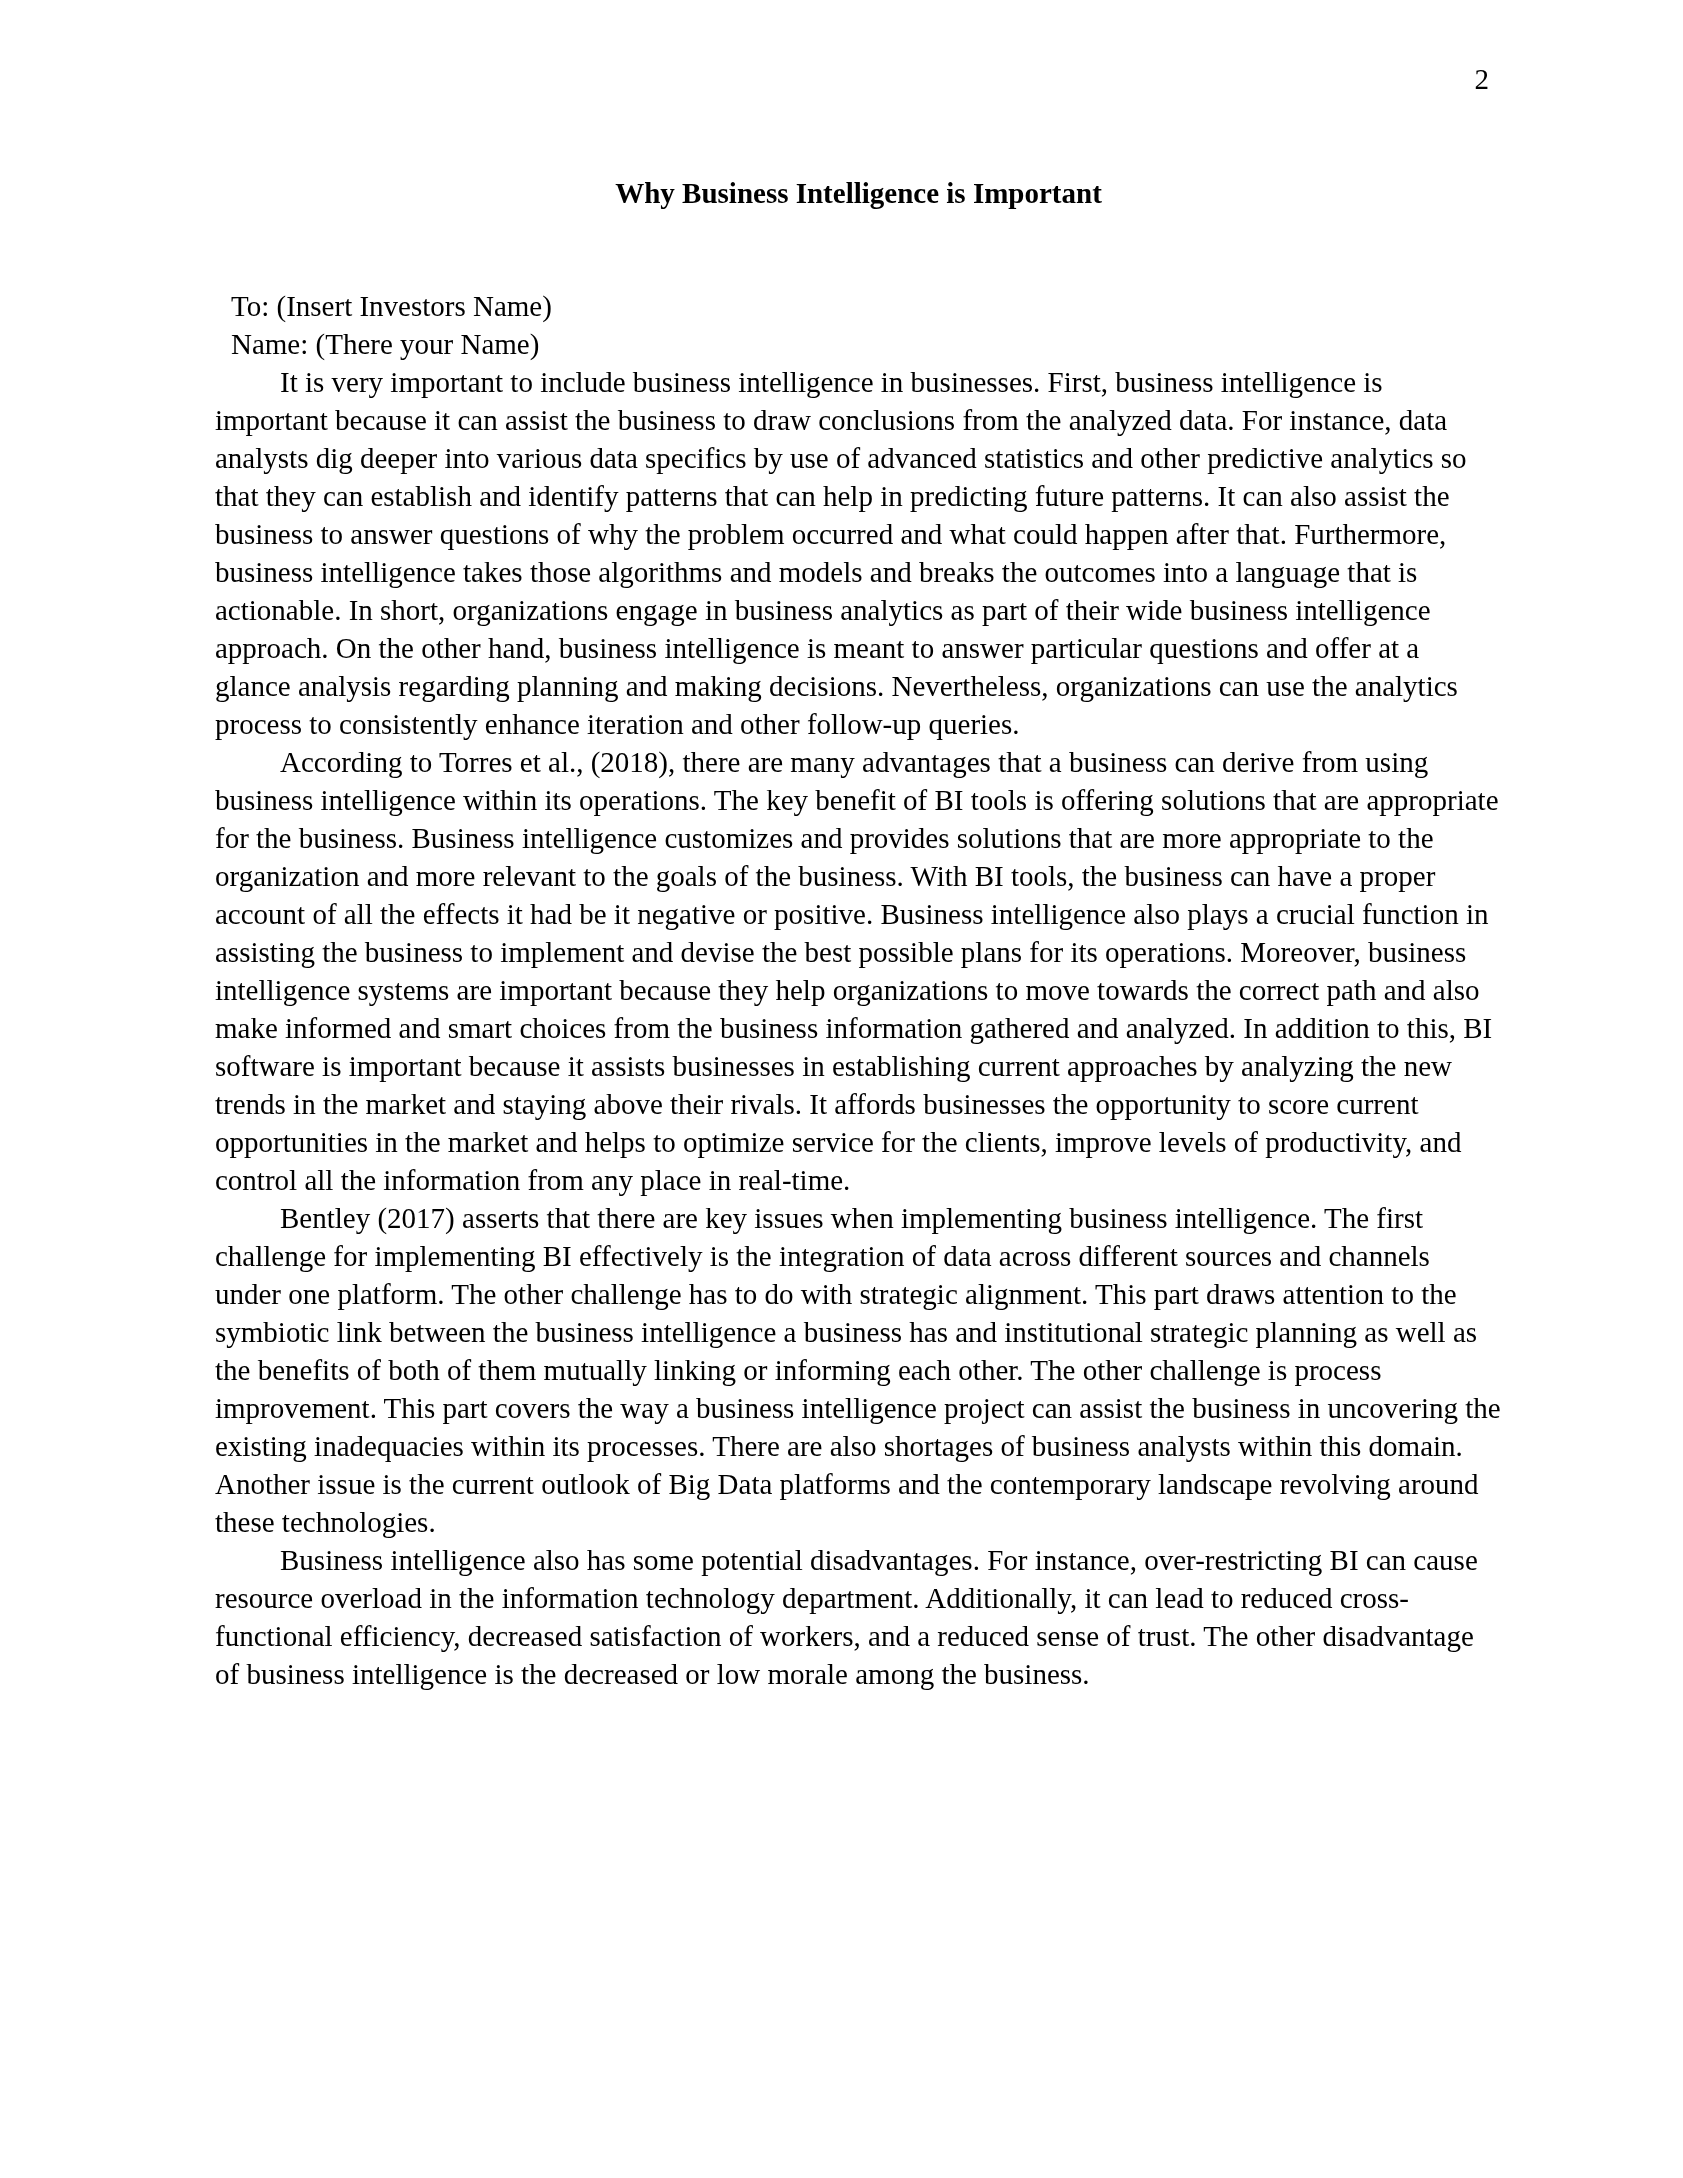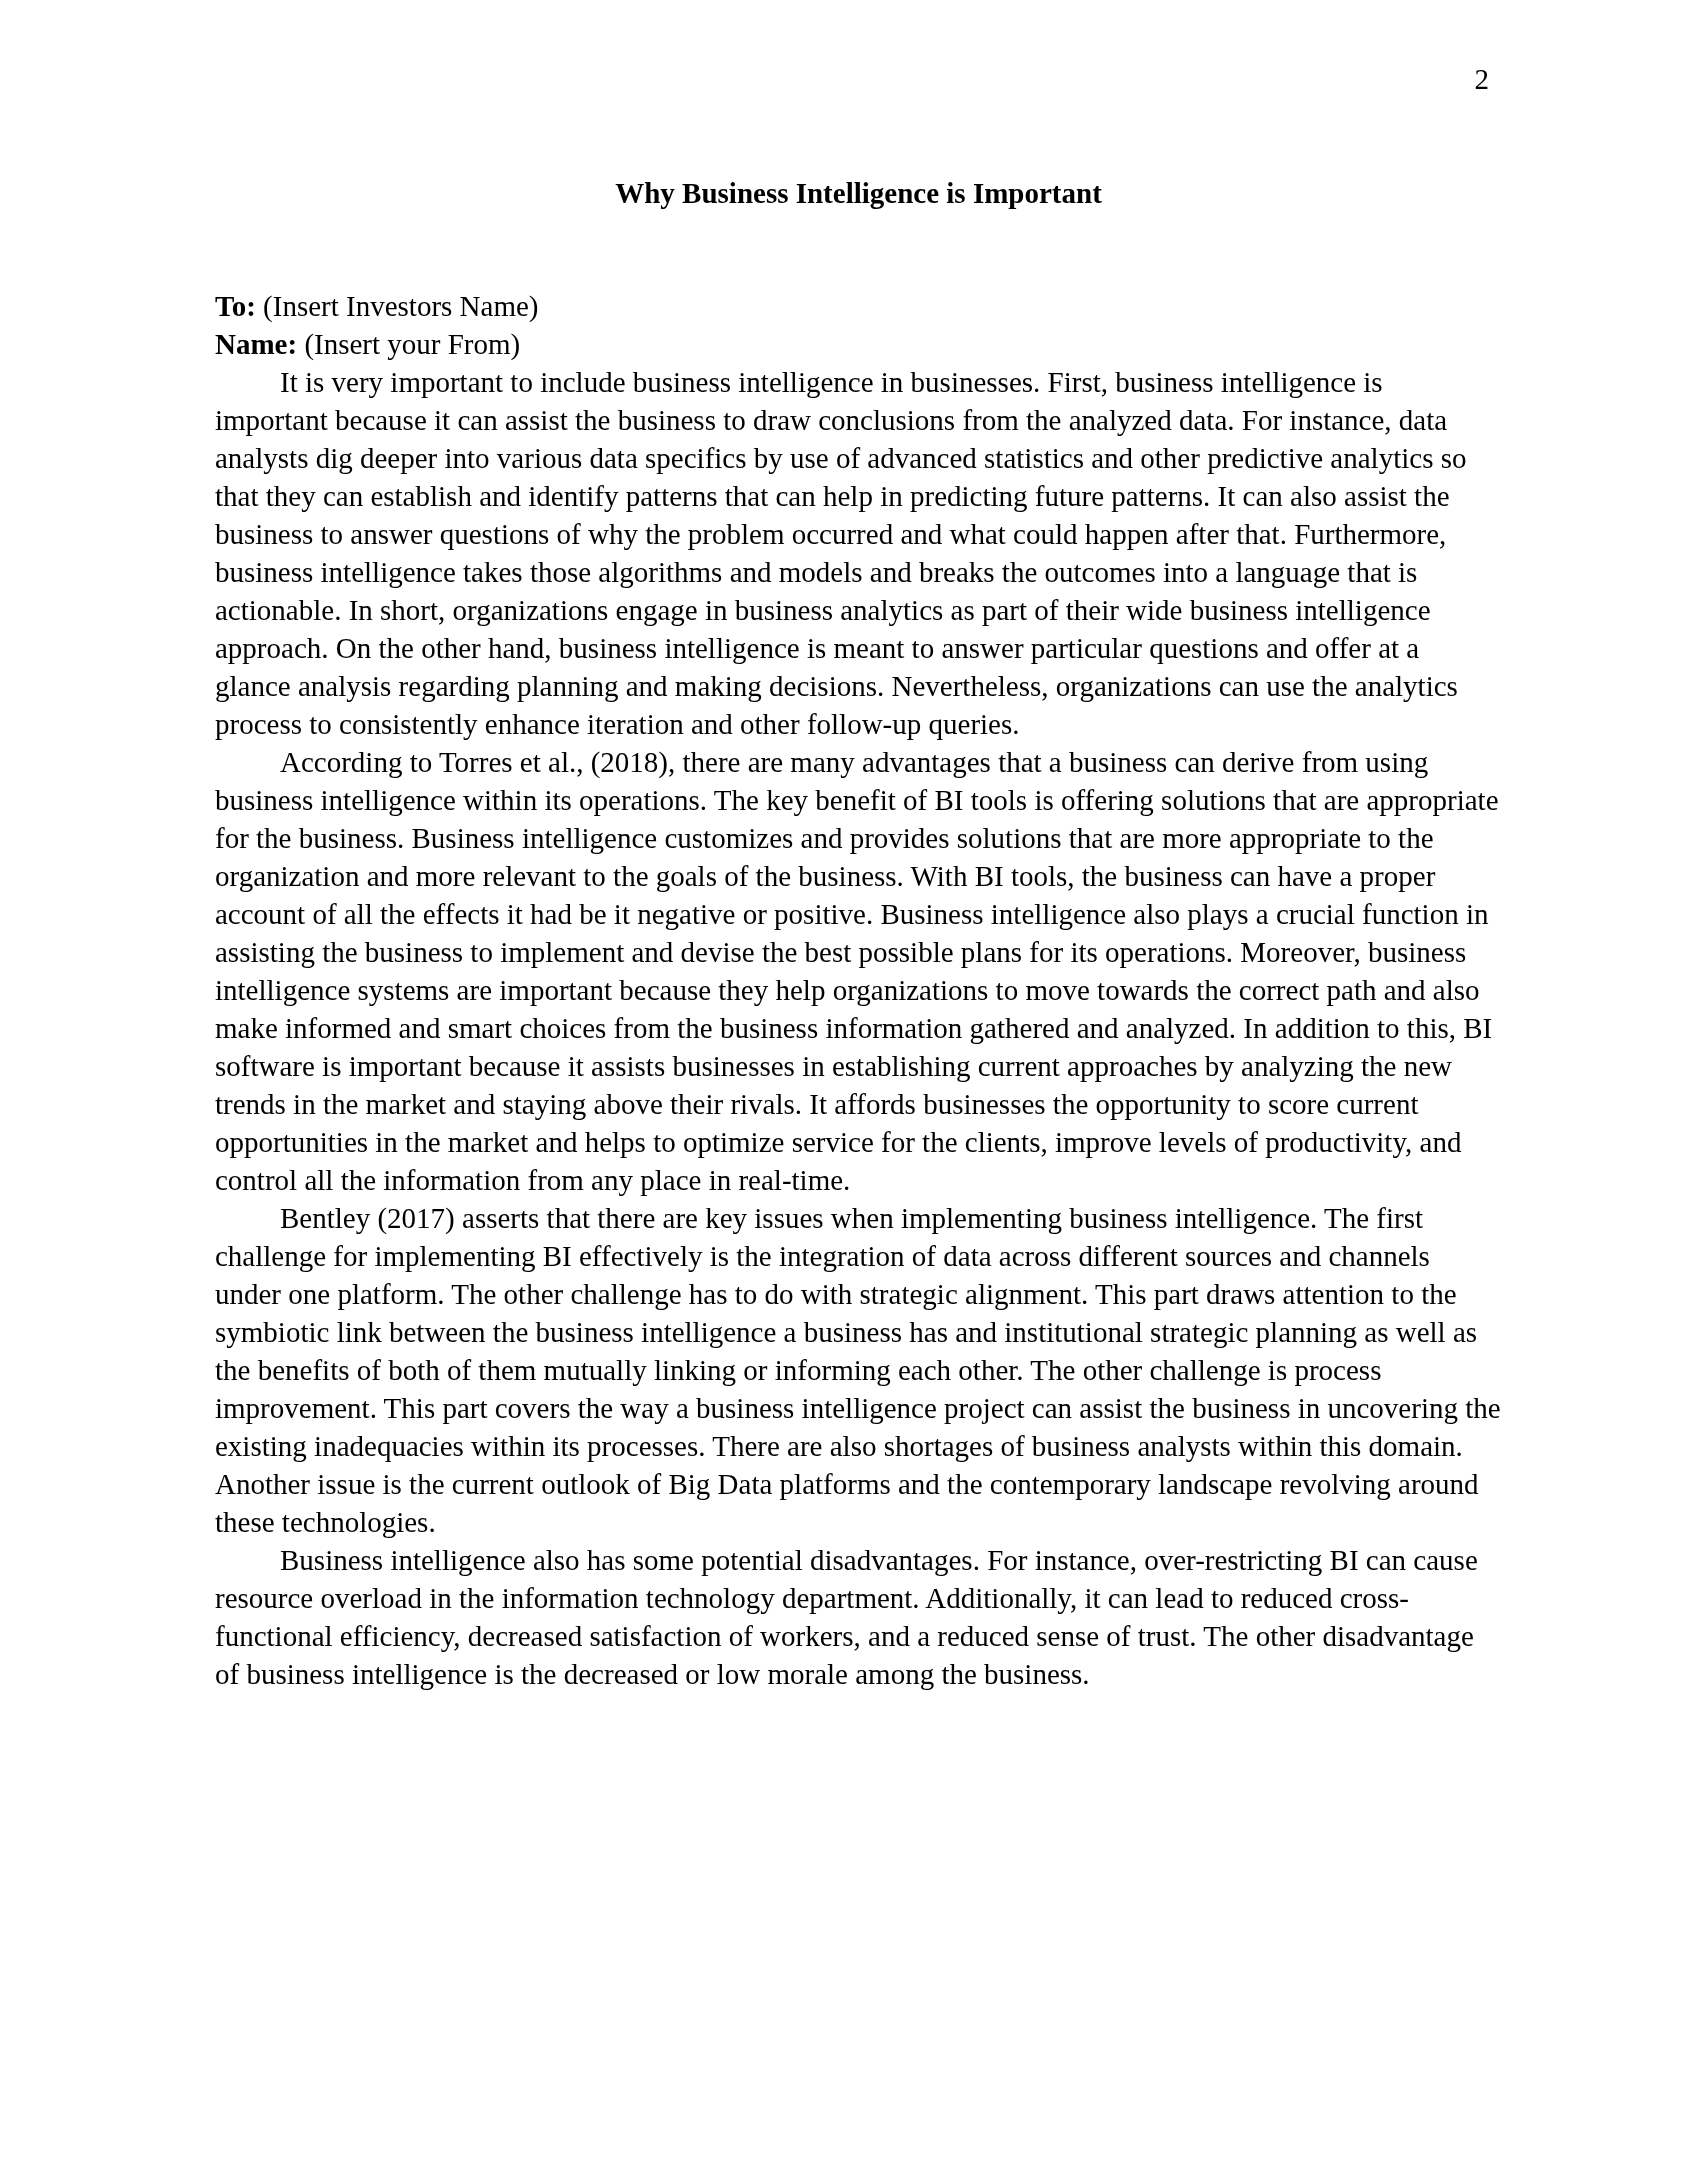--- a/index.html
+++ b/index.html
@@ -45,21 +45,22 @@
     height: 75px;
   }
   .memo-block {
     font-size: 29px;
     line-height: 38px;
   }
   .memo-line {
     white-space: nowrap;
   }
   .memo-label {
-    font-weight: bold;
+    font-weight: normal;
+    margin-left: 16px;
   }
   .memo-value {
     font-weight: normal;
   }
   p.body-par {
     font-size: 29px;
     line-height: 38px;
     margin: 0;
     text-indent: 65px;
     text-align: left;
@@ -81,21 +82,21 @@
 
     <div class="title-gap"></div>
 
     <div class="memo-block">
       <div class="memo-line">
         <span class="memo-label">To:</span>
         <span class="memo-value">(Insert Investors Name)</span>
       </div>
       <div class="memo-line">
         <span class="memo-label">Name:</span>
-        <span class="memo-value">(Insert your From)</span>
+        <span class="memo-value">(There your Name)</span>
       </div>
     </div>
 
     <p class="body-par">It is very important to include business intelligence in businesses. First, business intelligence is important because it can assist the business to draw conclusions from the analyzed data. For instance, data analysts dig deeper into various data specifics by use of advanced statistics and other predictive analytics so that they can establish and identify patterns that can help in predicting future patterns. It can also assist the business to answer questions of why the problem occurred and what could happen after that. Furthermore, business intelligence takes those algorithms and models and breaks the outcomes into a language that is actionable. In short, organizations engage in business analytics as part of their wide business intelligence approach. On the other hand, business intelligence is meant to answer particular questions and offer at a glance analysis regarding planning and making decisions. Nevertheless, organizations can use the analytics process to consistently enhance iteration and other follow-up queries.</p>
     <p class="body-par">According to Torres et al., (2018), there are many advantages that a business can derive from using business intelligence within its operations. The key benefit of BI tools is offering solutions that are appropriate for the business. Business intelligence customizes and provides solutions that are more appropriate to the organization and more relevant to the goals of the business. With BI tools, the business can have a proper account of all the effects it had be it negative or positive. Business intelligence also plays a crucial function in assisting the business to implement and devise the best possible plans for its operations. Moreover, business intelligence systems are important because they help organizations to move towards the correct path and also make informed and smart choices from the business information gathered and analyzed. In addition to this, BI software is important because it assists businesses in establishing current approaches by analyzing the new trends in the market and staying above their rivals. It affords businesses the opportunity to score current opportunities in the market and helps to optimize service for the clients, improve levels of productivity, and control all the information from any place in real-time.</p>
     <p class="body-par">Bentley (2017) asserts that there are key issues when implementing business intelligence. The first challenge for implementing BI effectively is the integration of data across different sources and channels under one platform. The other challenge has to do with strategic alignment. This part draws attention to the symbiotic link between the business intelligence a business has and institutional strategic planning as well as the benefits of both of them mutually linking or informing each other. The other challenge is process improvement. This part covers the way a business intelligence project can assist the business in uncovering the existing inadequacies within its processes. There are also shortages of business analysts within this domain. Another issue is the current outlook of Big Data platforms and the contemporary landscape revolving around these technologies.</p>
     <p class="body-par">Business intelligence also has some potential disadvantages. For instance, over-restricting BI can cause resource overload in the information technology department. Additionally, it can lead to reduced cross-functional efficiency, decreased satisfaction of workers, and a reduced sense of trust. The other disadvantage of business intelligence is the decreased or low morale among the business.</p>
 
   </div>
 </div>

